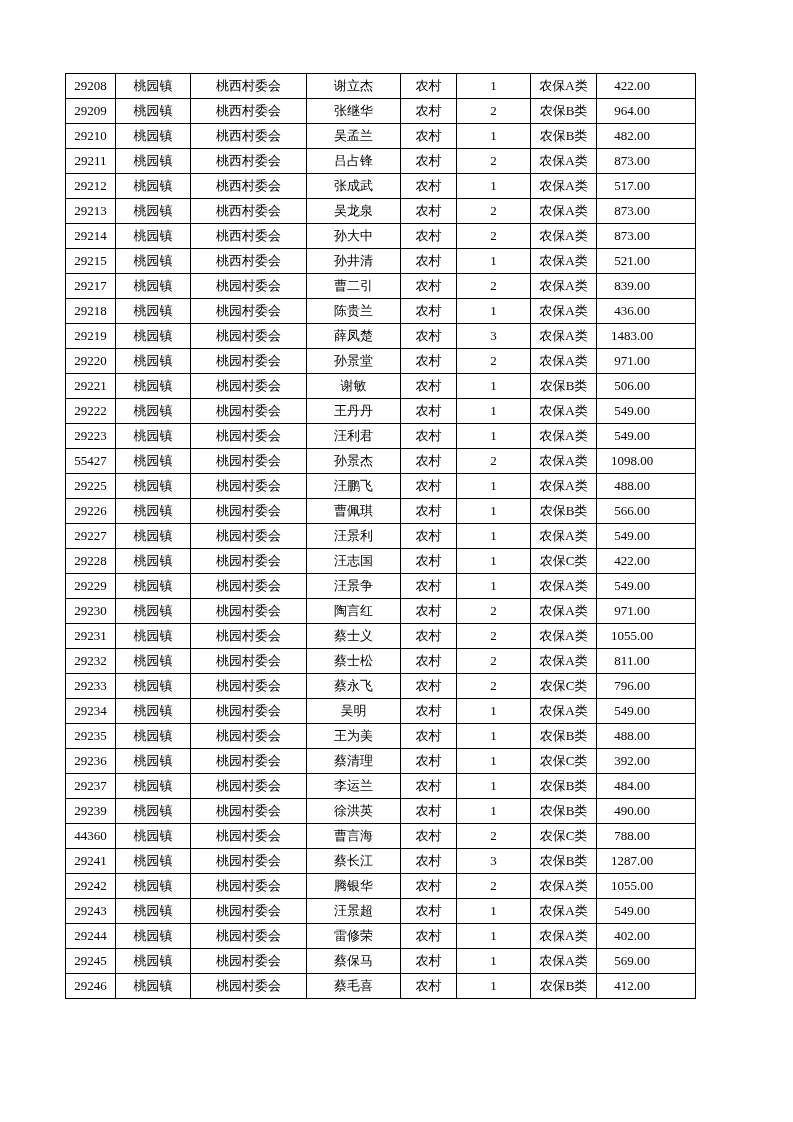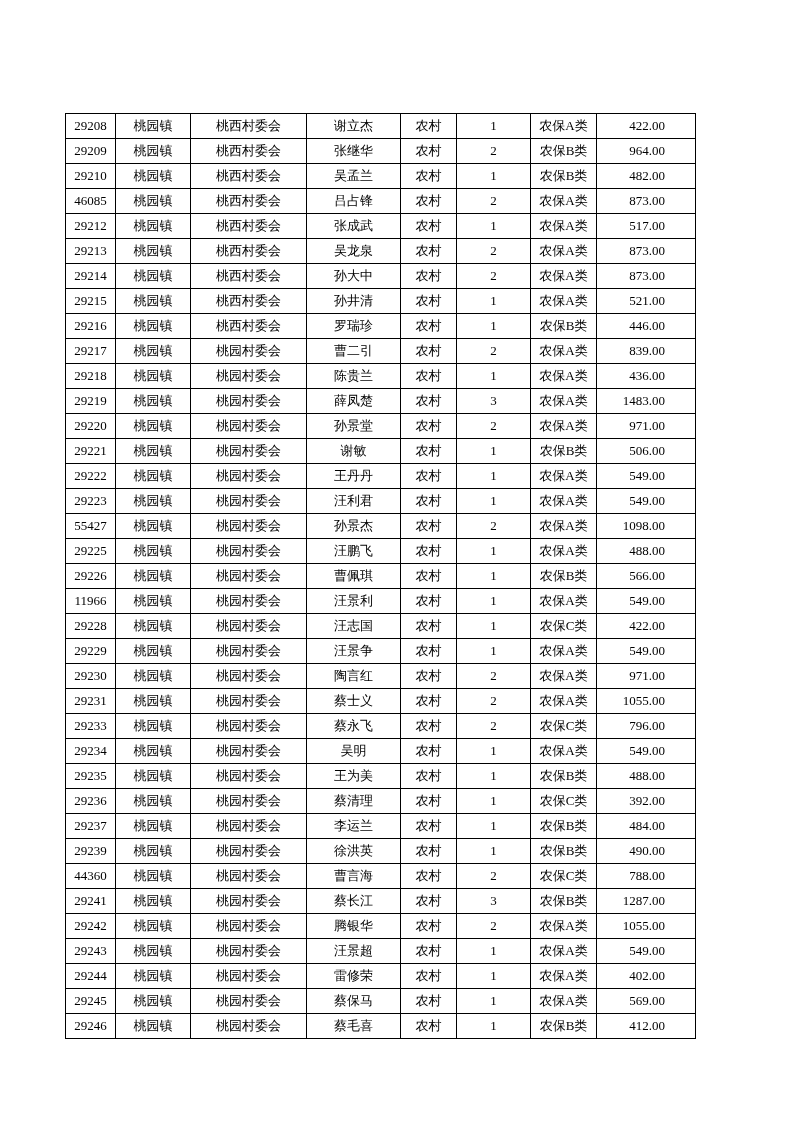--- a/index.html
+++ b/index.html
@@ -11,39 +11,37 @@
     width: 793px;
     height: 1122px;
     position: relative;
     font-family: "Liberation Serif", "DejaVu Serif", serif;
     color: #000000;
   }
   .sheet {
     position: absolute;
     left: 65px;
     top: 73px;
-    margin-top: 40px;
   }
   table.data-table {
     border-collapse: collapse;
     table-layout: fixed;
     width: 630px;
   }
   table.data-table td {
     border: 1px solid #000000;
     height: 24px;
     padding: 0 2px;
     font-size: 13px;
     line-height: 24px;
     text-align: center;
     white-space: nowrap;
     overflow: hidden;
   }
   table.data-table td.col-7 {
-    text-align: right;
     padding-right: 30px;
   }
 </style>
 </head>
 <body>
 
 <div class="sheet">
   <table class="data-table">
     <colgroup>
       <col style="width:50px">
@@ -80,21 +78,21 @@
           <td class="col-0">29210</td>
           <td class="col-1">桃园镇</td>
           <td class="col-2">桃西村委会</td>
           <td class="col-3">吴孟兰</td>
           <td class="col-4">农村</td>
           <td class="col-5">1</td>
           <td class="col-6">农保B类</td>
           <td class="col-7">482.00</td>
         </tr>
         <tr>
-          <td class="col-0">46085</td>
+          <td class="col-0">29211</td>
           <td class="col-1">桃园镇</td>
           <td class="col-2">桃西村委会</td>
           <td class="col-3">吕占锋</td>
           <td class="col-4">农村</td>
           <td class="col-5">2</td>
           <td class="col-6">农保A类</td>
           <td class="col-7">873.00</td>
         </tr>
         <tr>
           <td class="col-0">29212</td>
@@ -130,30 +128,20 @@
           <td class="col-0">29215</td>
           <td class="col-1">桃园镇</td>
           <td class="col-2">桃西村委会</td>
           <td class="col-3">孙井清</td>
           <td class="col-4">农村</td>
           <td class="col-5">1</td>
           <td class="col-6">农保A类</td>
           <td class="col-7">521.00</td>
         </tr>
         <tr>
-          <td class="col-0">29216</td>
-          <td class="col-1">桃园镇</td>
-          <td class="col-2">桃西村委会</td>
-          <td class="col-3">罗瑞珍</td>
-          <td class="col-4">农村</td>
-          <td class="col-5">1</td>
-          <td class="col-6">农保B类</td>
-          <td class="col-7">446.00</td>
-        </tr>
-        <tr>
           <td class="col-0">29217</td>
           <td class="col-1">桃园镇</td>
           <td class="col-2">桃园村委会</td>
           <td class="col-3">曹二引</td>
           <td class="col-4">农村</td>
           <td class="col-5">2</td>
           <td class="col-6">农保A类</td>
           <td class="col-7">839.00</td>
         </tr>
         <tr>
@@ -240,21 +228,21 @@
           <td class="col-0">29226</td>
           <td class="col-1">桃园镇</td>
           <td class="col-2">桃园村委会</td>
           <td class="col-3">曹佩琪</td>
           <td class="col-4">农村</td>
           <td class="col-5">1</td>
           <td class="col-6">农保B类</td>
           <td class="col-7">566.00</td>
         </tr>
         <tr>
-          <td class="col-0">11966</td>
+          <td class="col-0">29227</td>
           <td class="col-1">桃园镇</td>
           <td class="col-2">桃园村委会</td>
           <td class="col-3">汪景利</td>
           <td class="col-4">农村</td>
           <td class="col-5">1</td>
           <td class="col-6">农保A类</td>
           <td class="col-7">549.00</td>
         </tr>
         <tr>
           <td class="col-0">29228</td>
@@ -288,20 +276,30 @@
         </tr>
         <tr>
           <td class="col-0">29231</td>
           <td class="col-1">桃园镇</td>
           <td class="col-2">桃园村委会</td>
           <td class="col-3">蔡士义</td>
           <td class="col-4">农村</td>
           <td class="col-5">2</td>
           <td class="col-6">农保A类</td>
           <td class="col-7">1055.00</td>
+        </tr>
+        <tr>
+          <td class="col-0">29232</td>
+          <td class="col-1">桃园镇</td>
+          <td class="col-2">桃园村委会</td>
+          <td class="col-3">蔡士松</td>
+          <td class="col-4">农村</td>
+          <td class="col-5">2</td>
+          <td class="col-6">农保A类</td>
+          <td class="col-7">811.00</td>
         </tr>
         <tr>
           <td class="col-0">29233</td>
           <td class="col-1">桃园镇</td>
           <td class="col-2">桃园村委会</td>
           <td class="col-3">蔡永飞</td>
           <td class="col-4">农村</td>
           <td class="col-5">2</td>
           <td class="col-6">农保C类</td>
           <td class="col-7">796.00</td>

